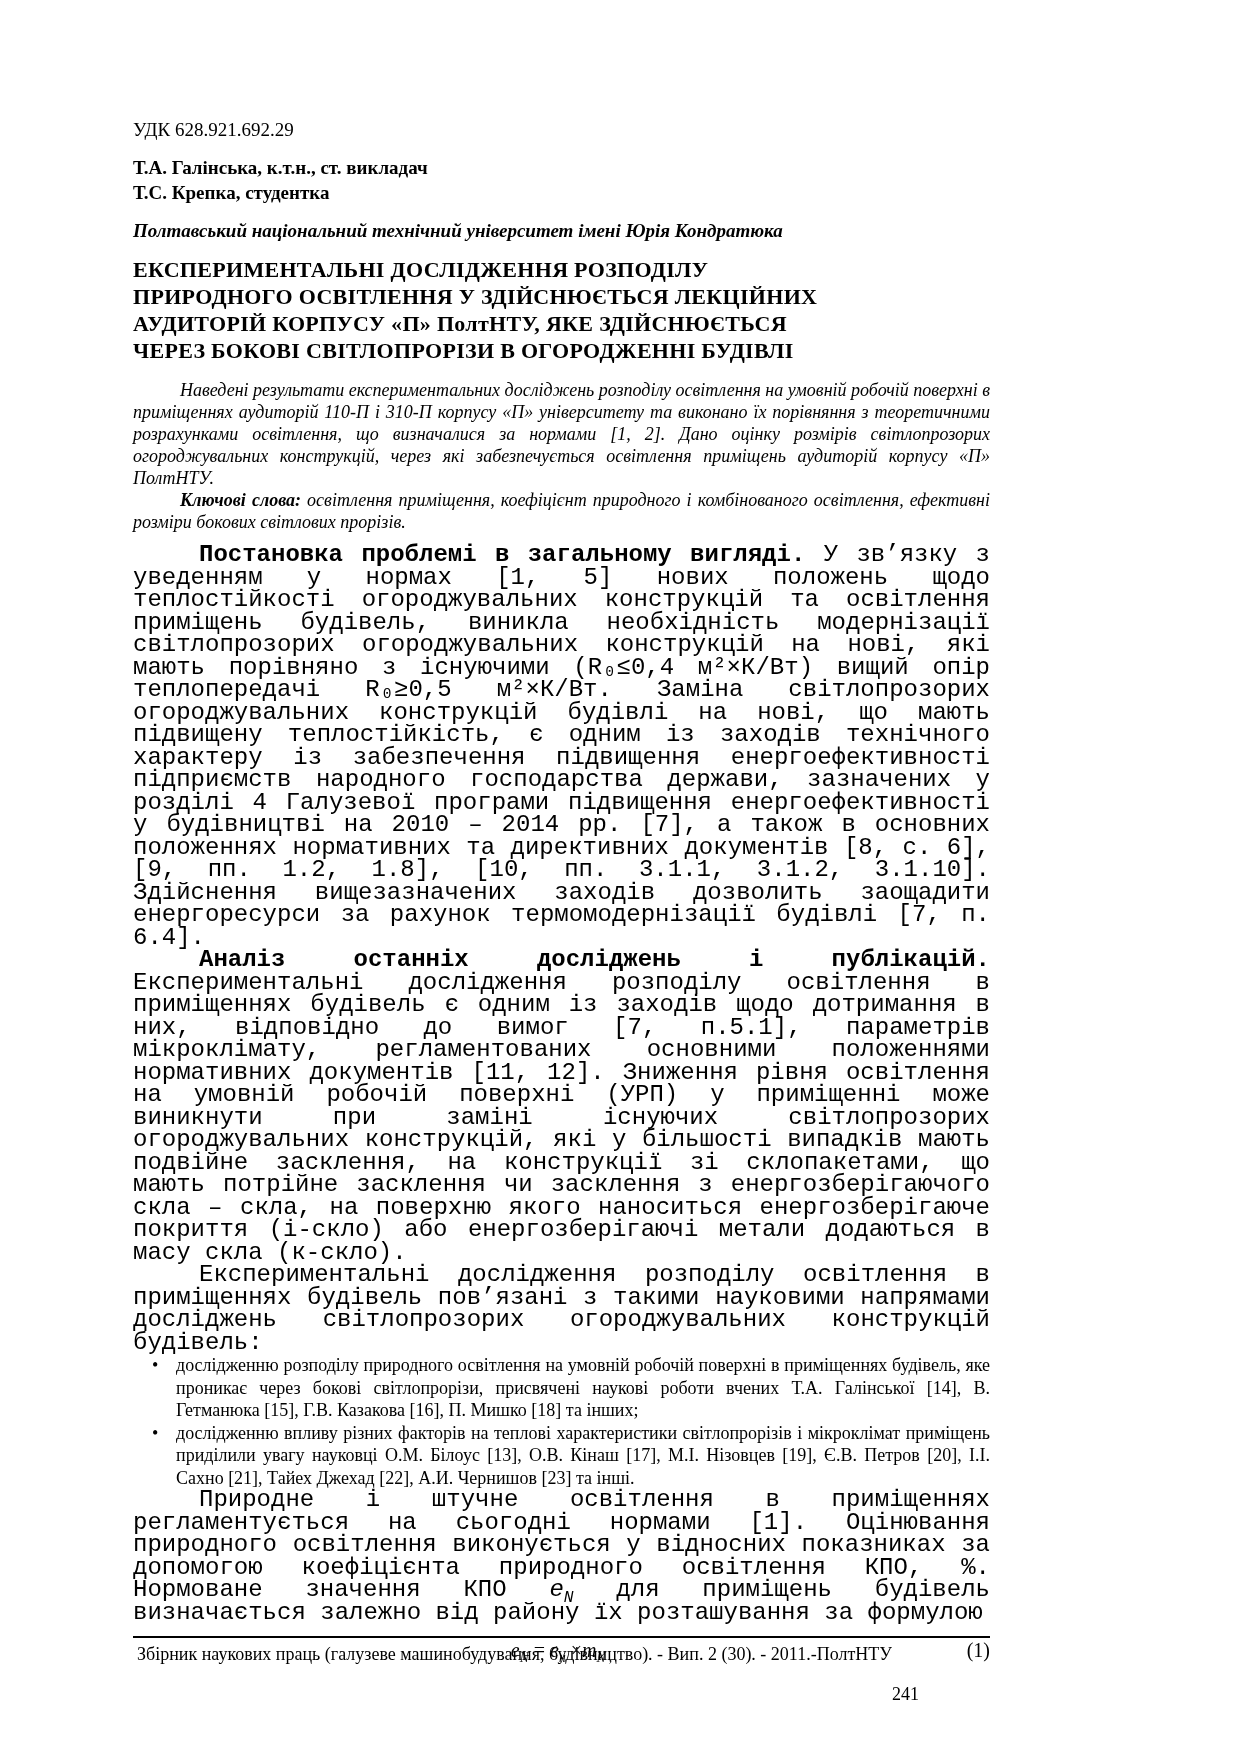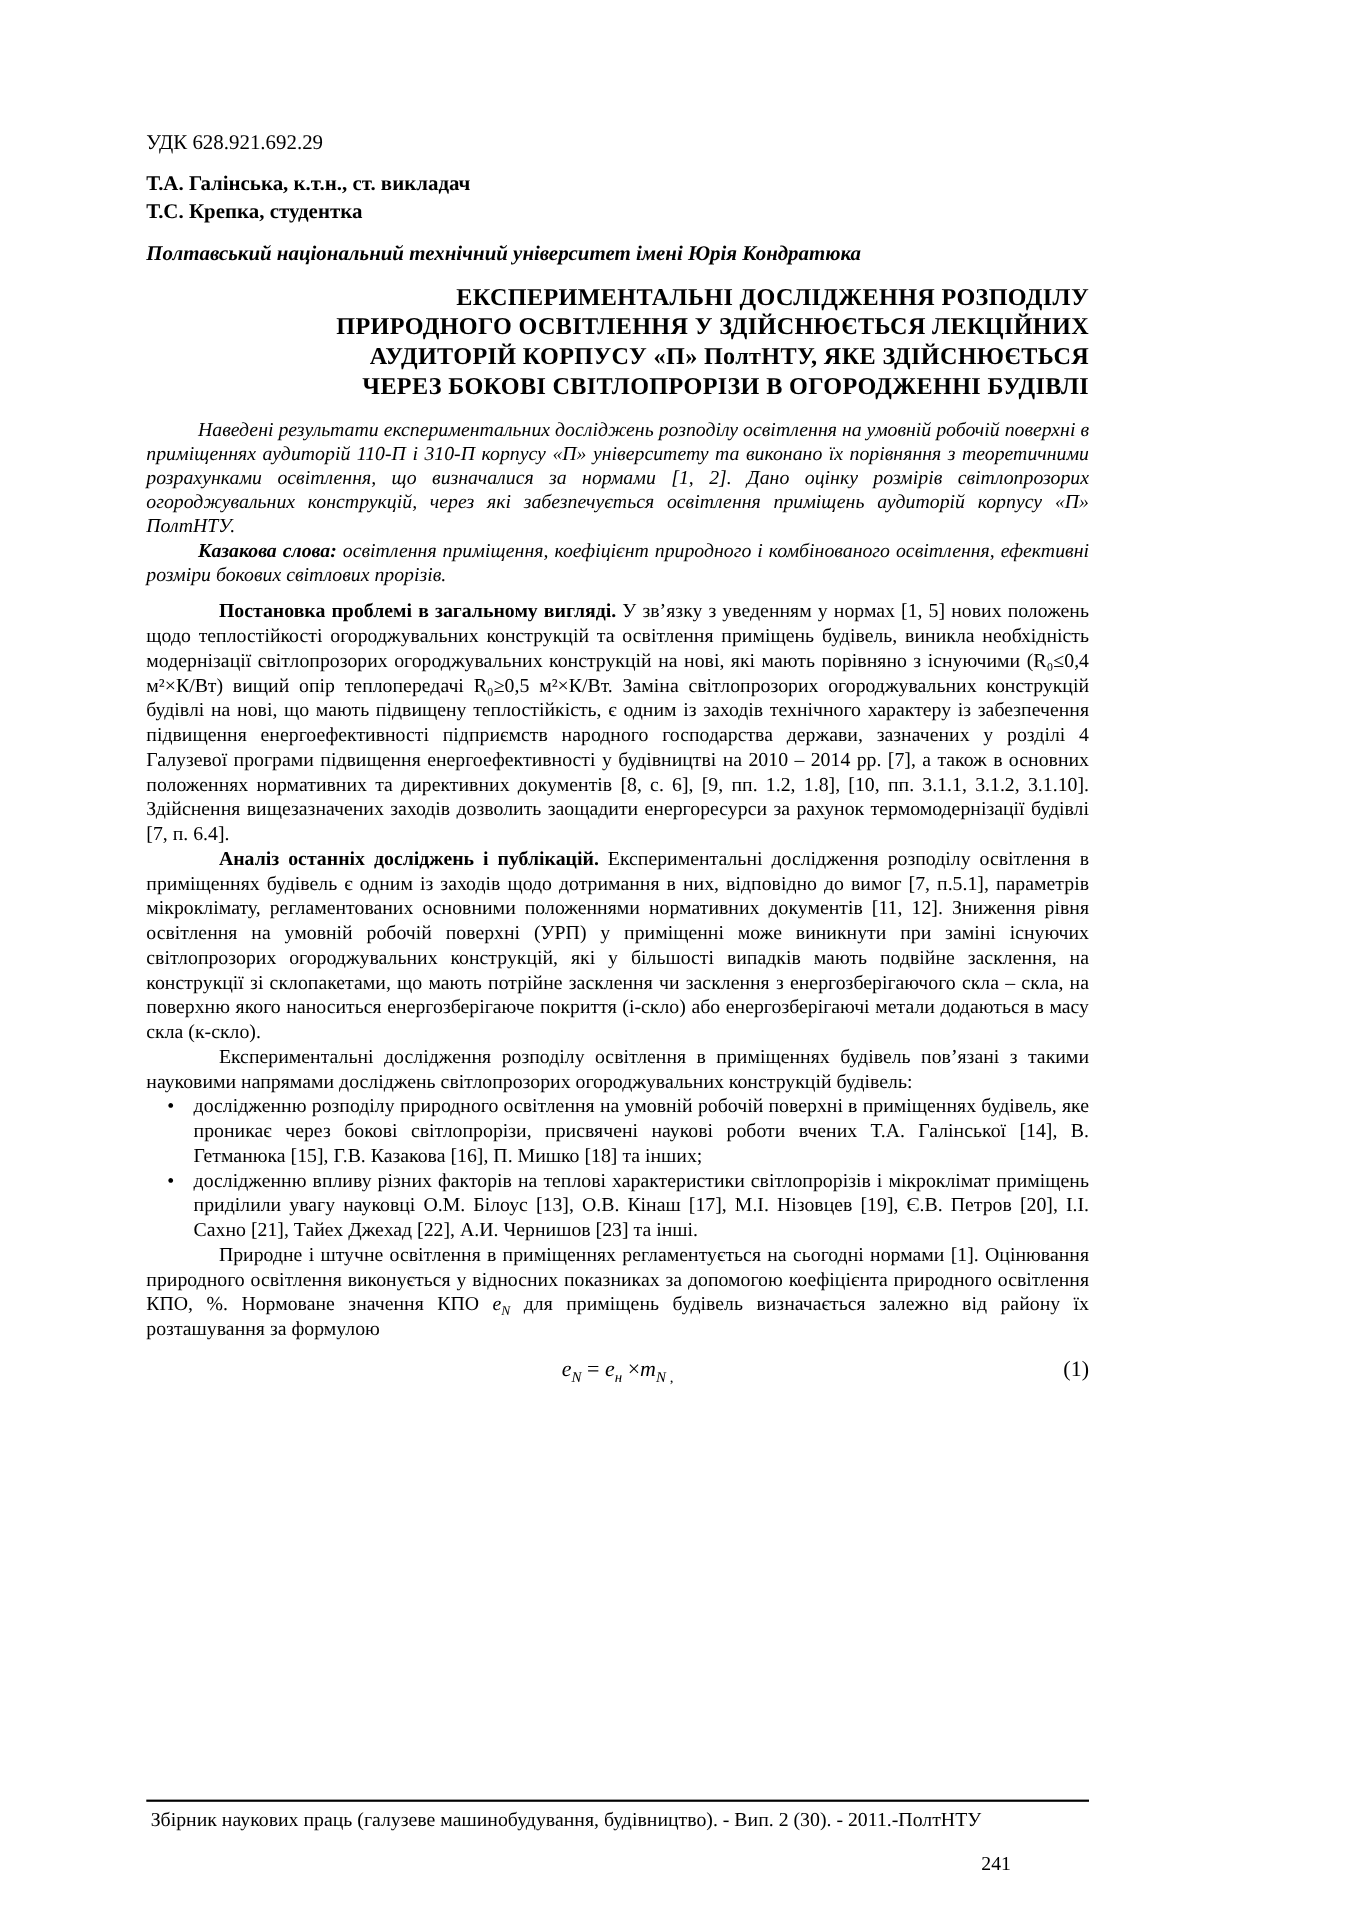--- a/index.html
+++ b/index.html
@@ -31,38 +31,39 @@
   .affiliation {
     font-size: 19px;
     font-weight: bold;
     font-style: italic;
     line-height: 25px;
     margin-top: 13px;
   }
   .title {
     font-size: 22px;
     font-weight: bold;
-    text-align: right;
+    text-align: left;
     line-height: 27px;
     margin-top: 13px;
     margin-bottom: 15px;
     letter-spacing: 0.3px;
   }
   .abstract, .keywords {
     font-size: 18px;
     font-style: italic;
     text-align: justify;
     text-indent: 47px;
     line-height: 22px;
   }
   .keywords .kw-lead { font-weight: bold; }
   .bodytext {
-    font-size: 18px;
+    font-size: 24px;
     text-align: justify;
     line-height: 22.5px;
+    font-family: Liberation Mono, monospace;
   }
   p.body-para { text-indent: 66px; }
   p.body-para .para-lead { font-weight: bold; }
   .first-body { margin-top: 11px; }
   .bullet-item {
     position: relative;
     padding-left: 43px;
     font-size: 18px;
     text-align: justify;
     line-height: 22.5px;
@@ -122,21 +123,21 @@
 
   <h1 class="title">
     <div>ЕКСПЕРИМЕНТАЛЬНІ ДОСЛІДЖЕННЯ РОЗПОДІЛУ</div>
     <div>ПРИРОДНОГО ОСВІТЛЕННЯ У ЗДІЙСНЮЄТЬСЯ ЛЕКЦІЙНИХ</div>
     <div>АУДИТОРІЙ КОРПУСУ «П» ПолтНТУ, ЯКЕ ЗДІЙСНЮЄТЬСЯ</div>
     <div>ЧЕРЕЗ БОКОВІ СВІТЛОПРОРІЗИ В ОГОРОДЖЕННІ БУДІВЛІ</div>
   </h1>
 
   <p class="abstract">Наведені результати експериментальних досліджень розподілу освітлення на умовній робочій поверхні в приміщеннях аудиторій 110-П і 310-П корпусу «П» університету та виконано їх порівняння з теоретичними розрахунками освітлення, що визначалися за нормами [1, 2]. Дано оцінку розмірів світлопрозорих огороджувальних конструкцій, через які забезпечується освітлення приміщень аудиторій корпусу «П» ПолтНТУ.</p>
 
-  <p class="keywords"><span class="kw-lead">Казакова слова:</span><span> освітлення приміщення, коефіцієнт природного і комбінованого освітлення, ефективні розміри бокових світлових прорізів.</span></p>
+  <p class="keywords"><span class="kw-lead">Ключові слова:</span><span> освітлення приміщення, коефіцієнт природного і комбінованого освітлення, ефективні розміри бокових світлових прорізів.</span></p>
 
   <p class="bodytext body-para first-body"><span class="para-lead">Постановка проблемі в загальному вигляді.</span><span> У зв’язку з уведенням у нормах [1, 5] нових положень щодо теплостійкості огороджувальних конструкцій та освітлення приміщень будівель, виникла необхідність модернізації світлопрозорих огороджувальних конструкцій на нові, які мають порівняно з існуючими (R₀≤0,4 м²×К/Вт) вищий опір теплопередачі R₀≥0,5 м²×К/Вт. Заміна світлопрозорих огороджувальних конструкцій будівлі на нові, що мають підвищену теплостійкість, є одним із заходів технічного характеру із забезпечення підвищення енергоефективності підприємств народного господарства держави, зазначених у розділі 4 Галузевої програми підвищення енергоефективності у будівництві на 2010 – 2014 рр. [7], а також в основних положеннях нормативних та директивних документів [8, с. 6], [9, пп. 1.2, 1.8], [10, пп. 3.1.1, 3.1.2, 3.1.10]. Здійснення вищезазначених заходів дозволить заощадити енергоресурси за рахунок термомодернізації будівлі [7, п. 6.4].</span></p>
 
   <p class="bodytext body-para"><span class="para-lead">Аналіз останніх досліджень і публікацій.</span><span> Експериментальні дослідження розподілу освітлення в приміщеннях будівель є одним із заходів щодо дотримання в них, відповідно до вимог [7, п.5.1], параметрів мікроклімату, регламентованих основними положеннями нормативних документів [11, 12]. Зниження рівня освітлення на умовній робочій поверхні (УРП) у приміщенні може виникнути при заміні існуючих світлопрозорих огороджувальних конструкцій, які у більшості випадків мають подвійне засклення, на конструкції зі склопакетами, що мають потрійне засклення чи засклення з енергозберігаючого скла – скла, на поверхню якого наноситься енергозберігаюче покриття (і-скло) або енергозберігаючі метали додаються в масу скла (к-скло).</span></p>
 
   <p class="bodytext body-para">Експериментальні дослідження розподілу освітлення в приміщеннях будівель пов’язані з такими науковими напрямами досліджень світлопрозорих огороджувальних конструкцій будівель:</p>
 
   <div class="bullet-item"><span class="bullet-marker">•</span><span>дослідженню розподілу природного освітлення на умовній робочій поверхні в приміщеннях будівель, яке проникає через бокові світлопрорізи, присвячені наукові роботи вчених Т.А. Галінської [14], В. Гетманюка [15], Г.В. Казакова [16], П. Мишко  [18] та інших;</span></div>
 
   <div class="bullet-item"><span class="bullet-marker">•</span><span>дослідженню впливу різних факторів на теплові характеристики світлопрорізів і мікроклімат приміщень приділили увагу науковці О.М. Білоус [13], О.В. Кінаш [17], М.І. Нізовцев [19], Є.В. Петров [20], І.І. Сахно [21], Тайех Джехад [22], А.И. Чернишов  [23] та інші.</span></div>

